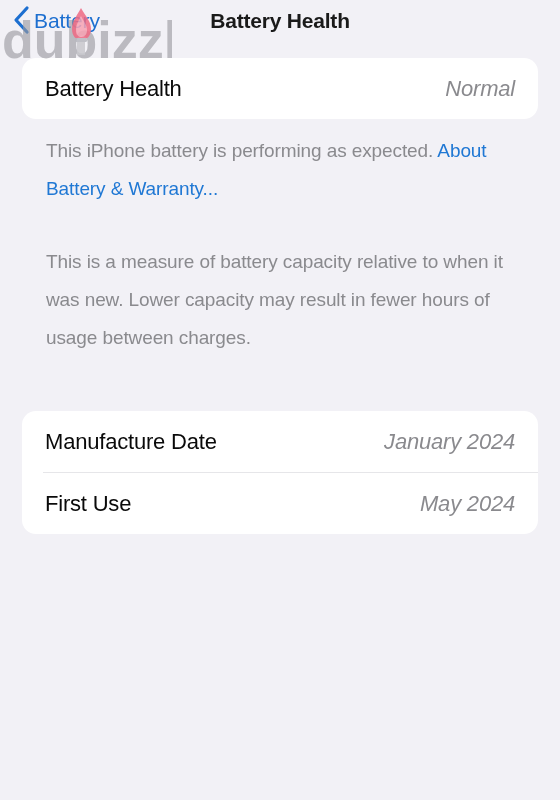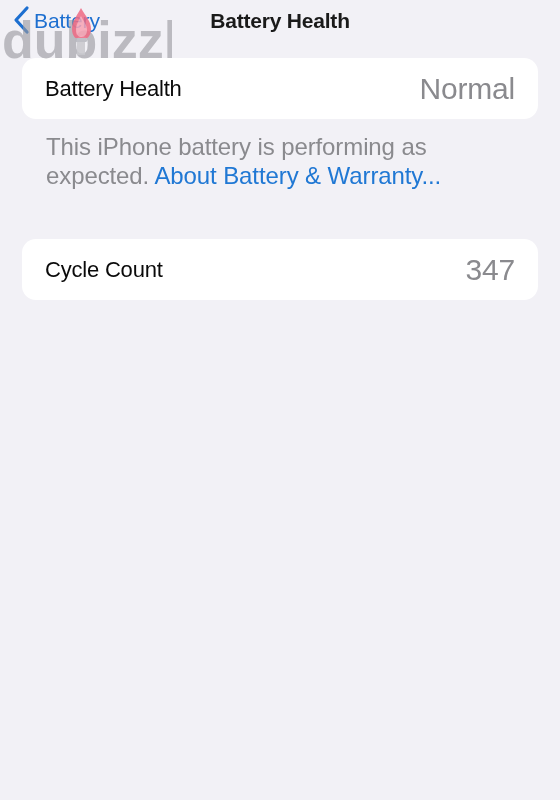--- a/index.html
+++ b/index.html
@@ -98,28 +98,29 @@
     margin-left: 21px;
   }
 
   .row-label {
     font-size: 22px;
     color: #0a0a0a;
     letter-spacing: -0.2px;
   }
 
   .row-value {
-    font-size: 30px;
+    font-size: 22px;
     color: #8a8a8e;
     letter-spacing: -0.2px;
+    font-style: italic;
   }
 
   .footer {
-    font-size: 24px;
-    line-height: 29px;
+    font-size: 19px;
+    line-height: 38px;
     color: #8a8a8e;
     letter-spacing: -0.1px;
     padding: 13px 23px 0 24px;
   }
 
   .footer .link {
     color: #2078d4;
     cursor: pointer;
   }
 
@@ -161,26 +162,34 @@
       <span class="row-label">Battery Health</span>
       <span class="row-value">Normal</span>
     </div>
   </div>
   <div class="footer">
     <span>This iPhone battery is performing as expected. </span><span class="link">About Battery &amp; Warranty...</span>
   </div>
 
   <div class="gap-1"></div>
 
+  <div class="footer">
+    <span>This is a measure of battery capacity relative to when it was new. Lower capacity may result in fewer hours of usage between charges.</span>
+  </div>
 
   <div class="gap-2"></div>
 
-  <div class="card">
-    <div class="row">
-      <span class="row-label">Cycle Count</span>
-      <span class="row-value">347</span>
-    </div>
-  </div>
 
   <div class="gap-3"></div>
 
+  <div class="card">
+    <div class="row">
+      <span class="row-label">Manufacture Date</span>
+      <span class="row-value">January 2024</span>
+    </div>
+    <div class="row-divider"></div>
+    <div class="row">
+      <span class="row-label">First Use</span>
+      <span class="row-value">May 2024</span>
+    </div>
+  </div>
 
 </div>
 
 </body></html>

